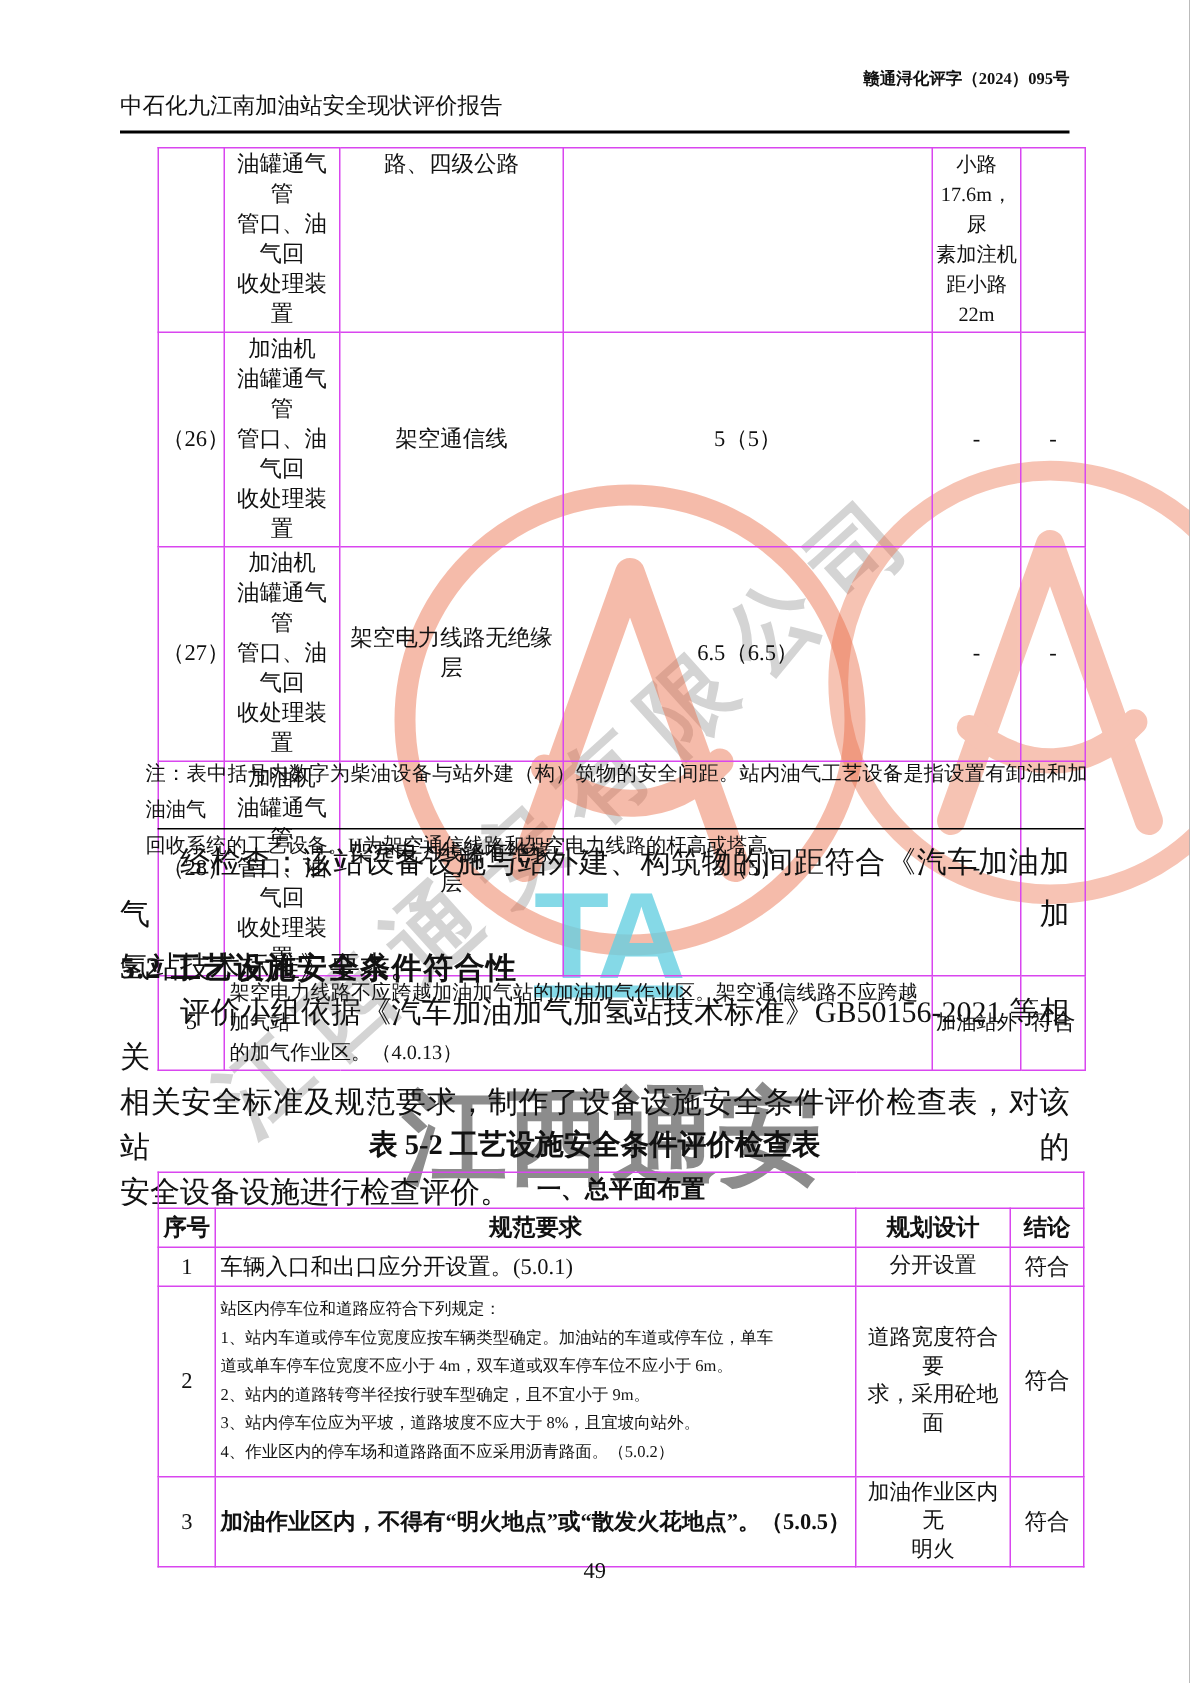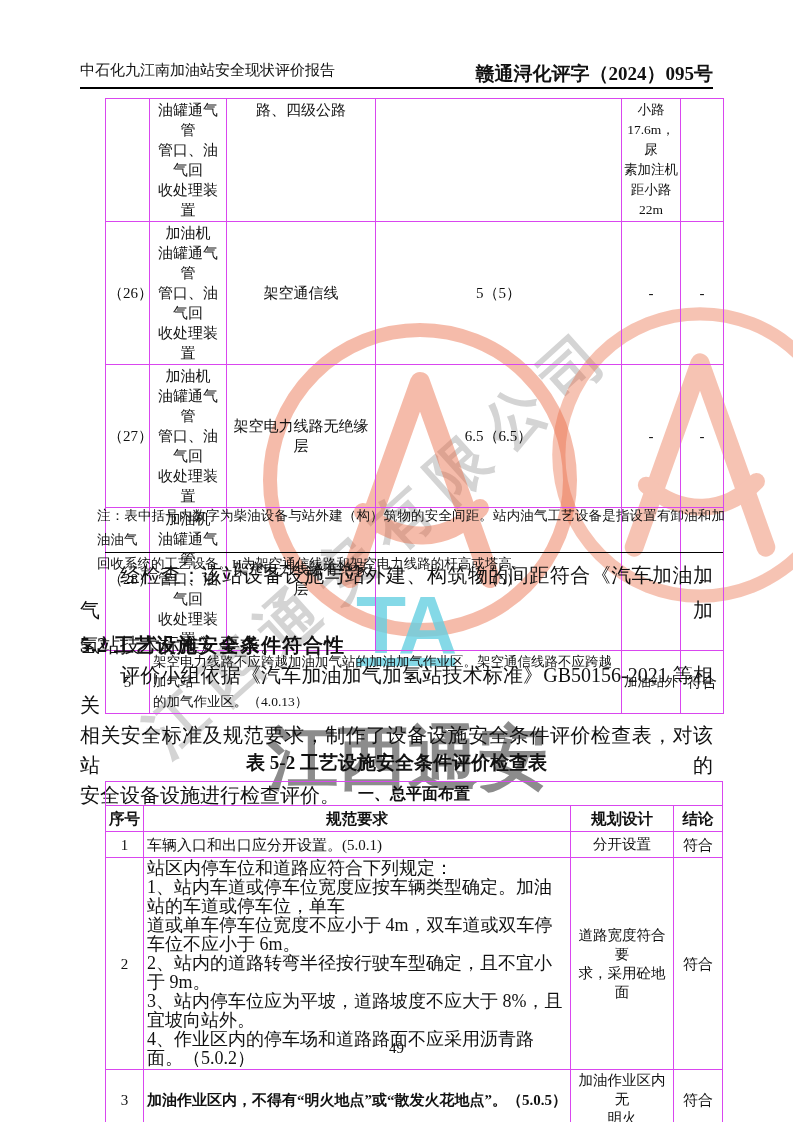--- a/index.html
+++ b/index.html
@@ -24,21 +24,21 @@
     font-size:82px;color:#67D0E2;opacity:0.8;letter-spacing:-2px;text-decoration:underline;
   }
   .wm-red{
     position:absolute;left:268px;top:712px;
     font-family:"Liberation Serif","DejaVu Serif",serif;font-weight:bold;
     font-size:70px;color:#404040;opacity:0.60;letter-spacing:0px;white-space:nowrap;
   }
   
   .content{position:absolute;inset:0;z-index:1;}
   .hdr-l{position:absolute;left:80px;top:61px;font-size:15px;}
-  .hdr-r{position:absolute;right:80px;top:61px;font-size:19px;font-weight:bold;padding-left:26px;}
+  .hdr-r{position:absolute;right:80px;top:45px;font-size:11px;font-weight:bold;padding-left:26px;}
   .hdr-rule{position:absolute;left:80px;top:87px;width:633px;border-top:2px solid #000;}
 
   table{border-collapse:collapse;table-layout:fixed;background:transparent;}
   td{border:1px solid #d946ef;padding:1px 2px;text-align:center;vertical-align:middle;
      font-size:15px;line-height:20px;overflow:hidden;background:transparent;}
   .t1{position:absolute;left:105px;top:98px;width:618px;}
   .t1 .top{vertical-align:top;}
   .t1 .small{font-size:13.5px;line-height:20px;}
   .t1 .r5txt{font-size:13.5px;line-height:20px;text-align:left;padding-left:3px;}
 
@@ -54,21 +54,21 @@
   .p2{top:660px;line-height:30px;}
   .h52{position:absolute;left:80px;top:632px;font-size:20px;font-weight:bold;
        letter-spacing:1px;}
   .t2title{position:absolute;left:80px;top:750px;width:633px;text-align:center;
        font-size:19px;font-weight:bold;}
 
   .t2{position:absolute;left:105px;top:781px;width:618px;}
   .t2 .sec{font-weight:bold;font-size:16px;}
   .t2 .hd{font-weight:bold;font-size:15.5px;}
   .t2 .req{text-align:left;padding-left:3px;}
-  .t2 .reqlines{font-size:18px;line-height:19px;text-align:left;padding-left:3px;}
+  .t2 .reqlines{font-size:11px;line-height:19px;text-align:left;padding-left:3px;}
   .t2 .bold{font-weight:bold;}
   .t2 .dsn{font-size:14.5px;line-height:19px;}
 
   .pageno{position:absolute;left:0;top:1040px;width:793px;text-align:center;
           font-size:15px;}
 </style>
 </head>
 <body>
 
 <div class="page">

